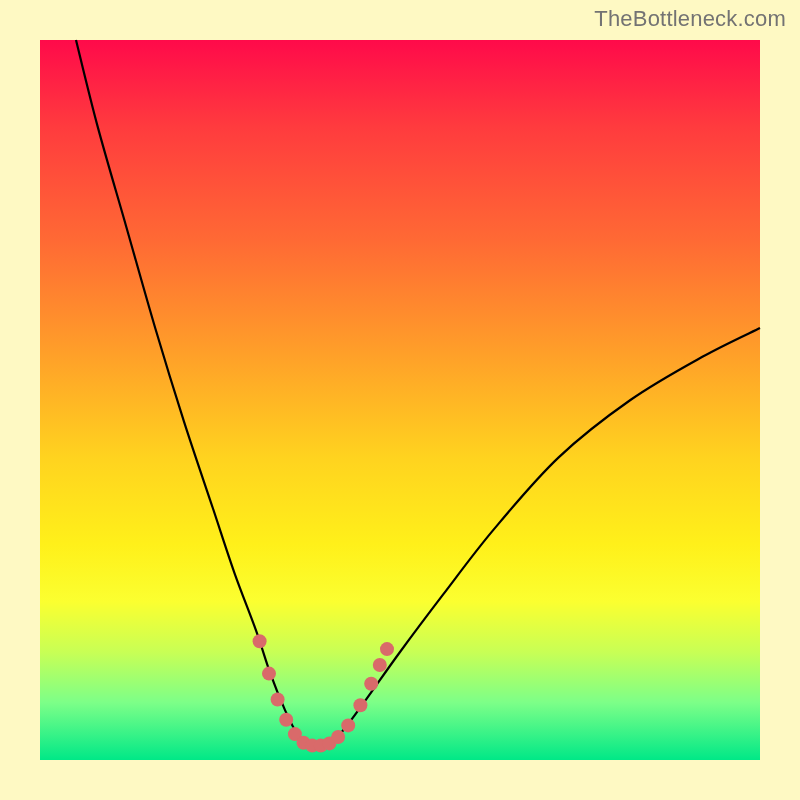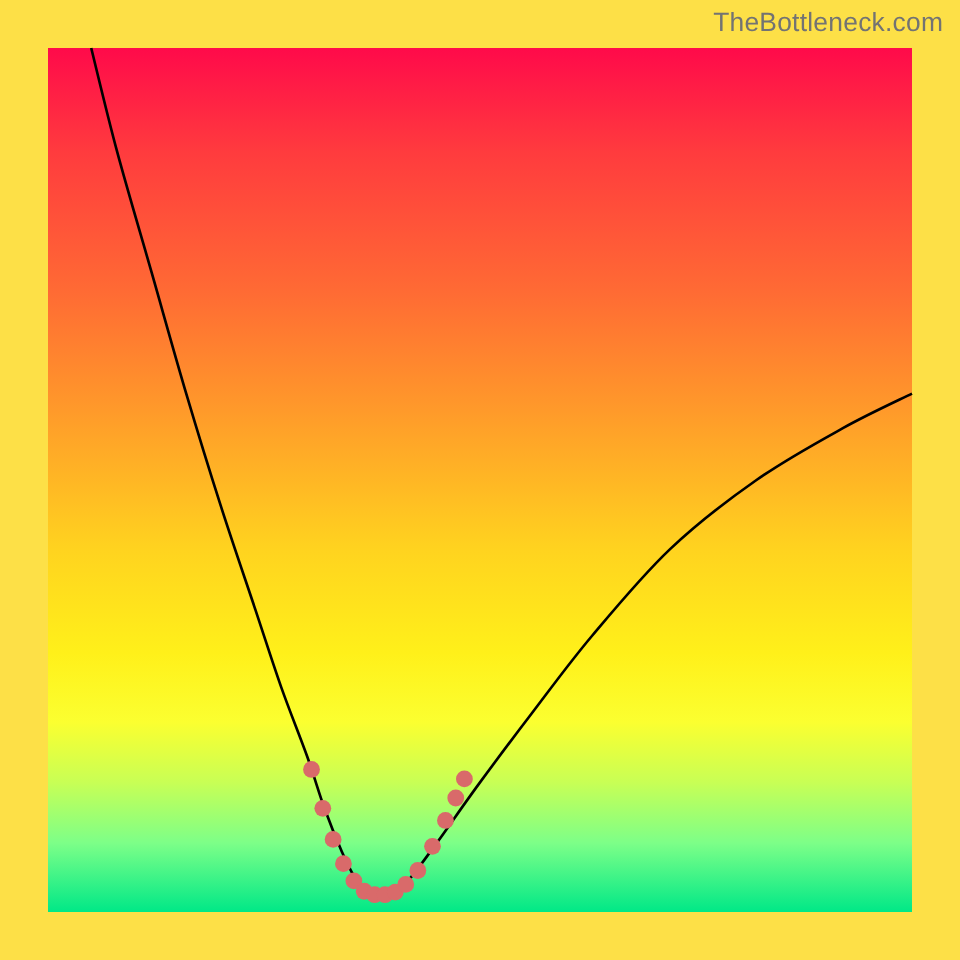--- a/index.html
+++ b/index.html
@@ -9,21 +9,21 @@
     height: 800px;
     background: #000;
     font-family: Arial, Helvetica, sans-serif;
   }
   .frame {
     position: absolute;
     left: 0;
     top: 0;
     width: 800px;
     height: 800px;
-    background: #fde047;
+    background: #fef9c3;
   }
   .plot {
     position: absolute;
     left: 40px;
     top: 40px;
     width: 720px;
     height: 720px;
     background: linear-gradient(to bottom,
       #ff0a4a 0%,
       #ff3b3e 12%,

